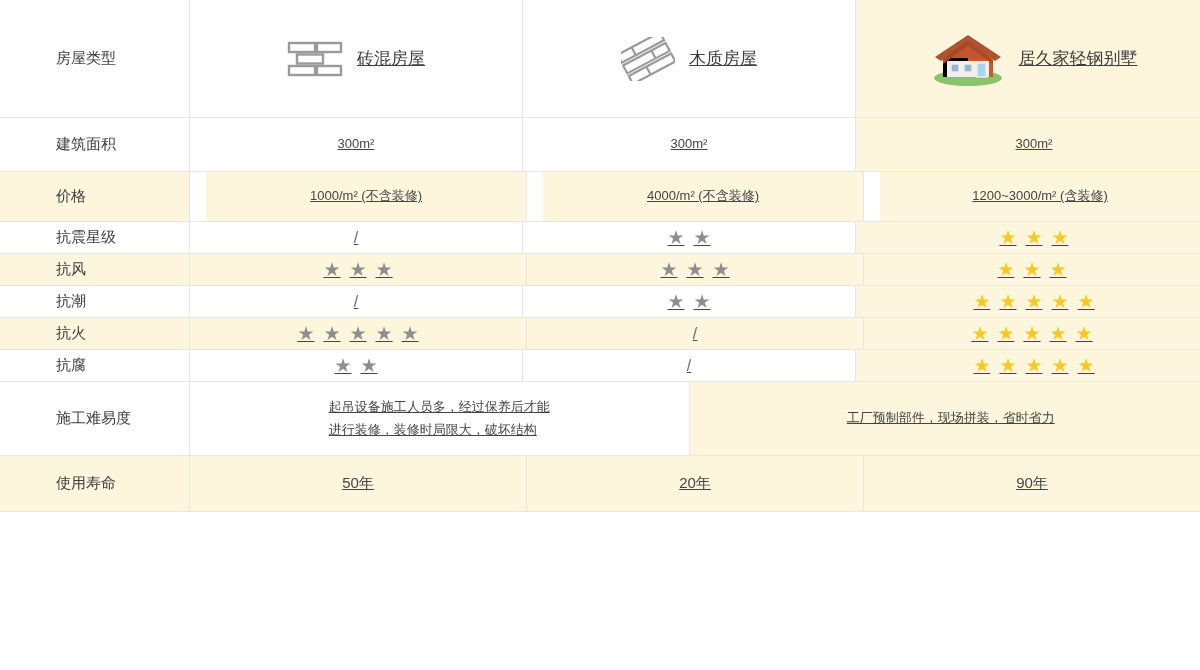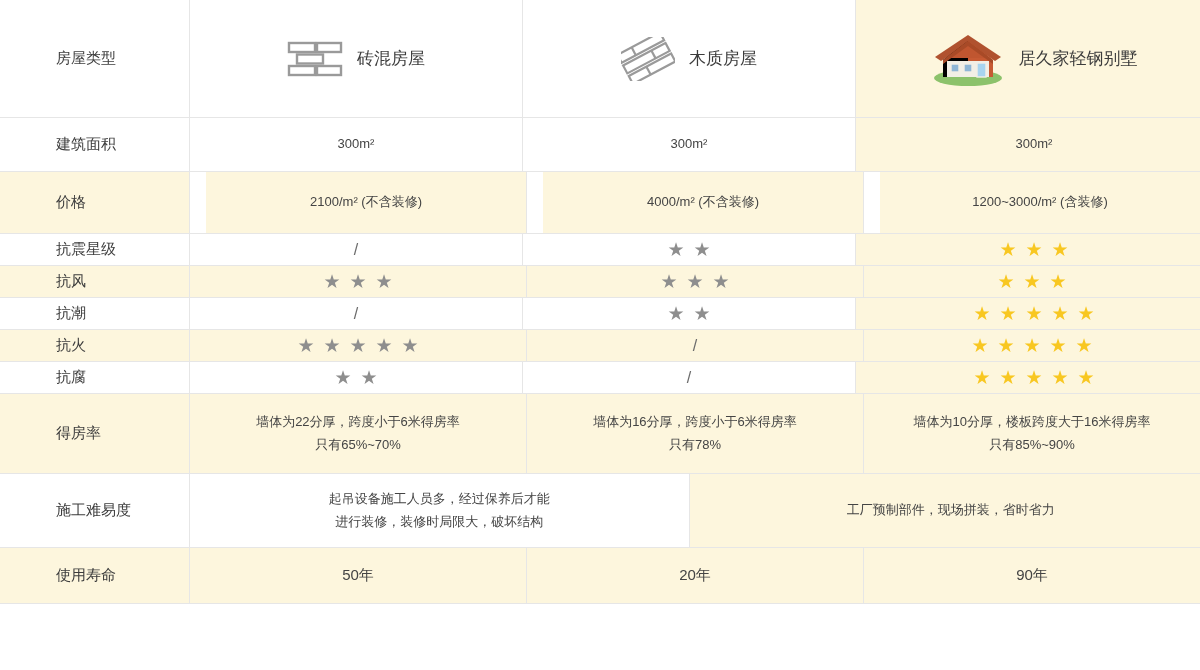--- a/index.html
+++ b/index.html
@@ -37,46 +37,47 @@
     font-size: 15px;
     color: #3c3c3c;
     border-right: 1px solid #e6e6e6;
     background: #ffffff;
   }
   .cell-data {
     flex: 1 1 0;
     display: flex;
     align-items: center;
     justify-content: center;
-    text-align: center;
+    text-align: left;
     font-size: 13px;
     color: #444;
     border-right: 1px solid #e6e6e6;
     background: #ffffff;
     padding: 0 10px;
     line-height: 1.75;
+    text-decoration: underline;
   }
   .cell-data:last-child { border-right: none; }
   .col-highlight { background: #fdf6dd !important; padding-left: 22px; }
 
   
   .row.header { height: 118px; border-bottom: 1px solid #e6e6e6; }
   .row.header .cell-label { font-size: 15px; }
   .head-cell {
     display: flex;
     align-items: center;
     justify-content: center;
     gap: 14px;
     font-size: 17px;
     color: #3c3c3c;
   }
   .head-label { font-size: 17px; color: #3c3c3c; }
 
   .row.r-area { height: 54px; }
-  .row.r-price { height: 62px; gap: 16px; }
+  .row.r-price { height: 50px; gap: 16px; }
   .row.r-star { height: 32px; }
   .row.r-rate { height: 80px; }
   .row.r-diff { height: 74px; }
   .row.r-life { height: 56px; }
 
   .stars { display: flex; gap: 9px; align-items: center; }
   .star { font-size: 19px; line-height: 1; color: #8e8e8e; }
   .star.gold { color: #f8c721; }
   .slash { font-size: 16px; color: #6b6b6b; }
   .multiline { white-space: pre-line; }
@@ -160,21 +161,21 @@
         <div class="cell-data">
           <span class="multiline">300m²</span>
         </div>
         <div class="cell-data col-highlight">
           <span class="multiline">300m²</span>
         </div>
       </div>
       <div class="row r-price shaded">
         <div class="cell-label">价格</div>
         <div class="cell-data">
-          <span class="multiline">2100/m² (不含装修)</span>
+          <span class="multiline">1000/m² (不含装修)</span>
         </div>
         <div class="cell-data">
           <span class="multiline">4000/m² (不含装修)</span>
         </div>
         <div class="cell-data">
           <span class="multiline">1200~3000/m² (含装修)</span>
         </div>
       </div>
       <div class="row r-star">
         <div class="cell-label">抗震星级</div>
@@ -278,35 +279,20 @@
         <div class="cell-data col-highlight">
           <span class="stars">
             <span class="star gold">★</span>
             <span class="star gold">★</span>
             <span class="star gold">★</span>
             <span class="star gold">★</span>
             <span class="star gold">★</span>
           </span>
         </div>
       </div>
-      <div class="row r-rate shaded">
-        <div class="cell-label">得房率</div>
-        <div class="cell-data">
-          <span class="multiline">墙体为22分厚，跨度小于6米得房率
-只有65%~70%</span>
-        </div>
-        <div class="cell-data">
-          <span class="multiline">墙体为16分厚，跨度小于6米得房率
-只有78%</span>
-        </div>
-        <div class="cell-data">
-          <span class="multiline">墙体为10分厚，楼板跨度大于16米得房率
-只有85%~90%</span>
-        </div>
-      </div>
       <div class="row r-diff">
         <div class="cell-label">施工难易度</div>
         <div class="cell-data">
           <span class="multiline">起吊设备施工人员多，经过保养后才能
 进行装修，装修时局限大，破坏结构</span>
         </div>
         <div class="cell-data col-highlight">
           <span class="multiline">工厂预制部件，现场拼装，省时省力</span>
         </div>
       </div>

